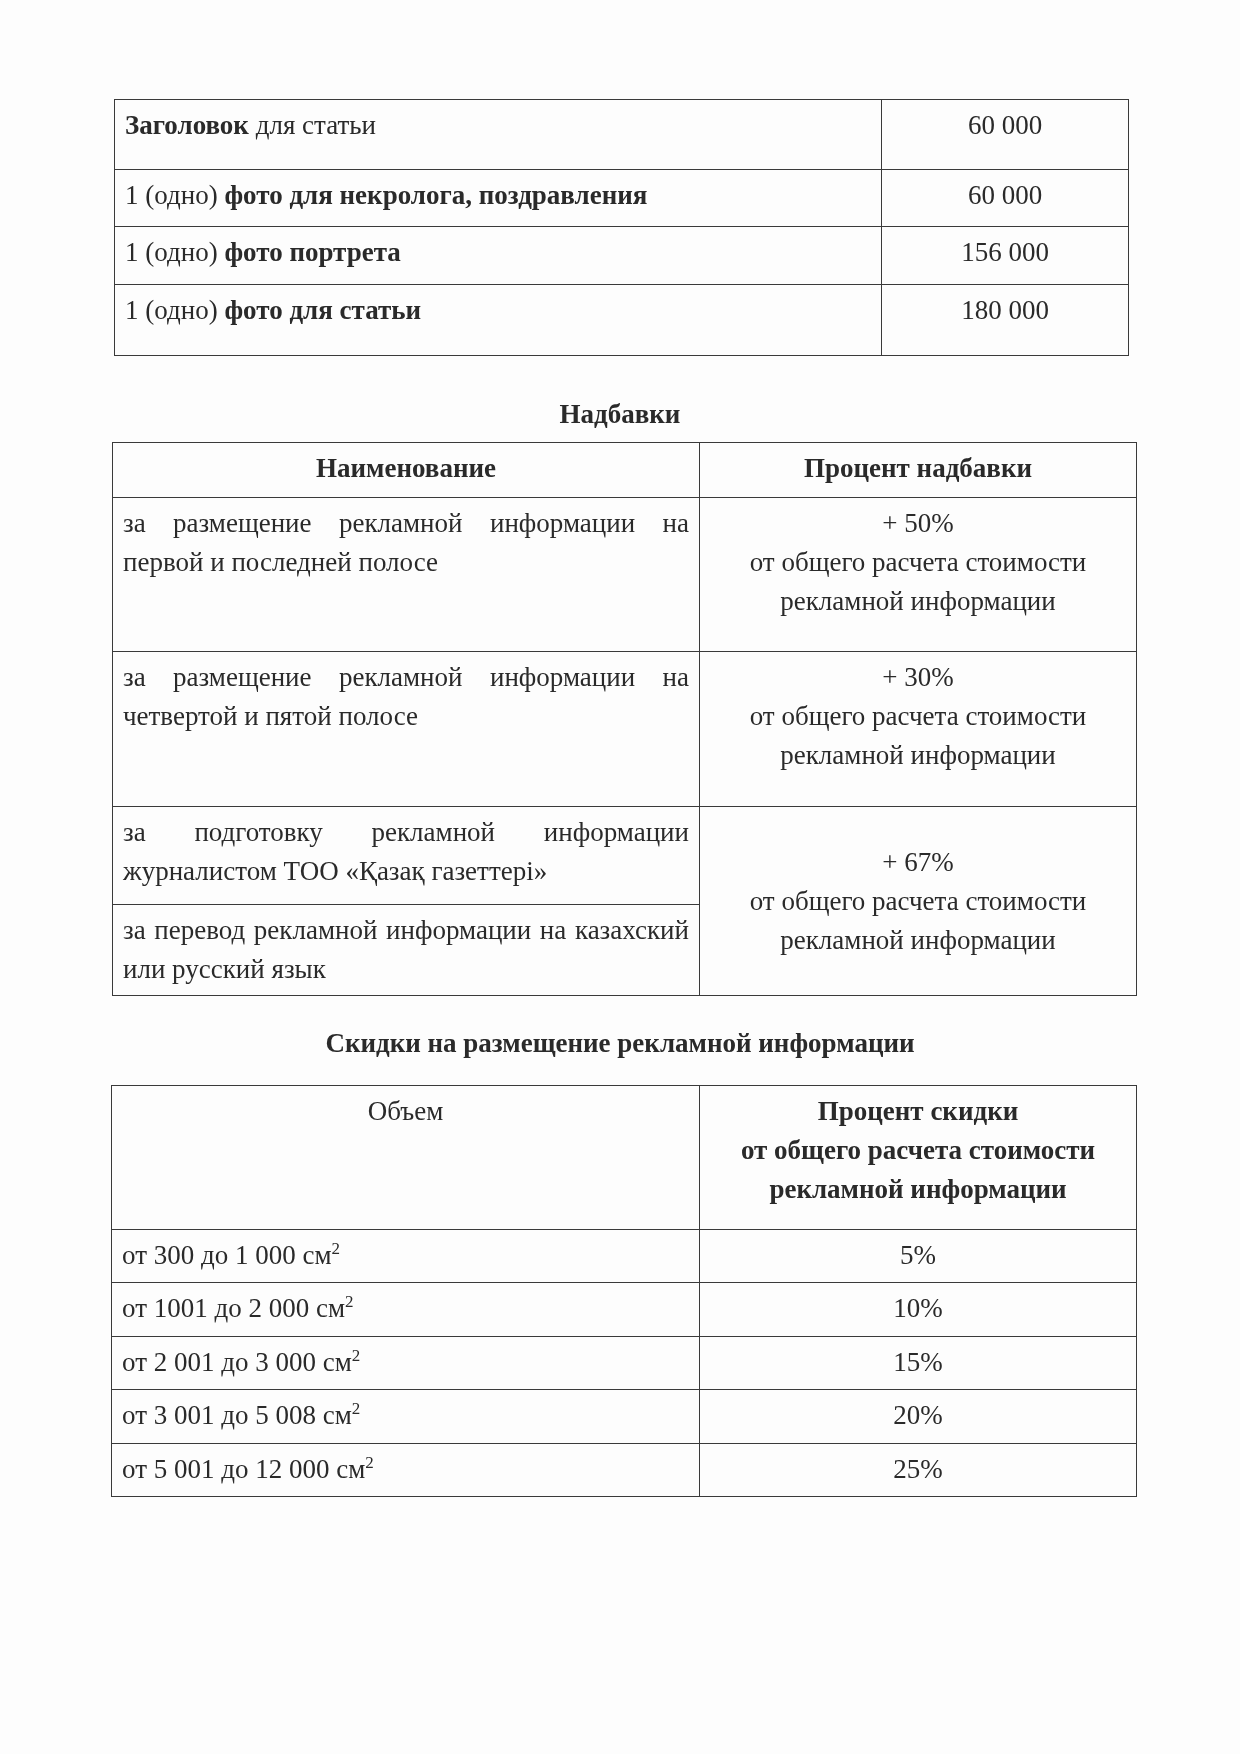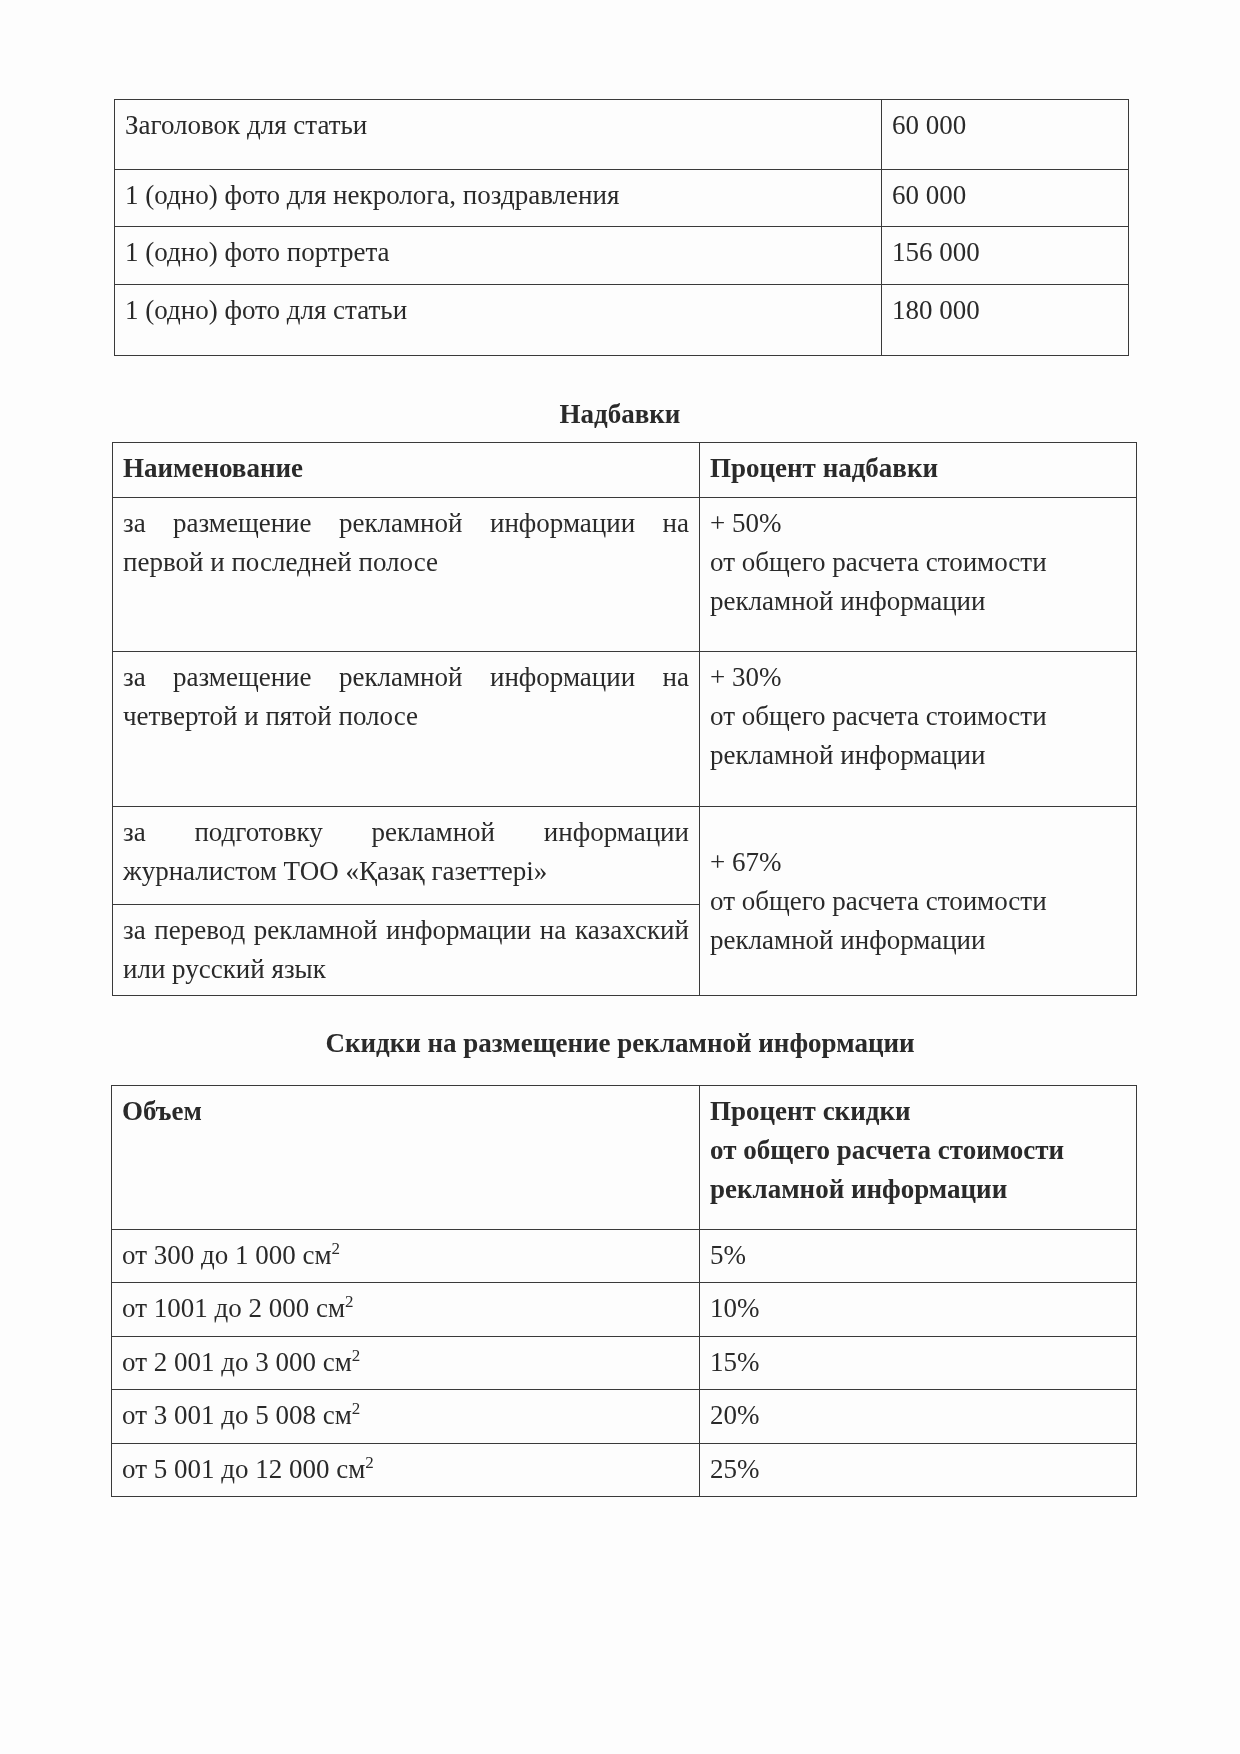--- a/index.html
+++ b/index.html
@@ -3,22 +3,22 @@
 <meta charset="utf-8">
 <style>
   html, body { margin: 0; padding: 0; }
   body {
     width: 1240px; height: 1754px; background: #fdfdfd;
     font-family: "Liberation Serif", "DejaVu Serif", serif;
     color: #2a2a2a; position: relative; overflow: hidden;
   }
   table { border-collapse: collapse; position: absolute; }
   td { border: 1.5px solid #3a3a3a; vertical-align: top; font-size: 27px; line-height: 39px; padding: 6px 10px; }
-  b { font-weight: normal; }
-  .c { }
+  b { font-weight: bold; }
+  .c { text-align: center; }
   .j { text-align: justify; text-align-last: left; }
   .heading { position: absolute; width: 100%; text-align: center; font-weight: bold; font-size: 27px; }
   .t1 { left: 114px; top: 99px; width: 1015px; }
   .t2 { left: 112px; top: 442px; width: 1025px; }
   .t3 { left: 111px; top: 1085px; width: 1026px; }
   sup { font-size: 17px; line-height: 0; }
 </style>
 </head>
 <body>
 
@@ -88,21 +88,21 @@
 
 <div class="heading" style="top:1028px;">Скидки на размещение рекламной информации</div>
 
 <table class="t3">
   <colgroup>
       <col style="width:588px">
       <col>
     </colgroup>
   <tbody>
       <tr style="height:144px">
-    <td class="c" style="font-weight:bold">Объем</td>
+    <td class="c" style="font-weight:normal">Объем</td>
     <td class="c" style="font-weight:bold">
       <div>Процент скидки</div>
       <div>от общего расчета стоимости</div>
       <div>рекламной информации</div>
     </td>
   </tr>
   <tr style="height:53px">
     <td><span>от 300 до 1 000 </span><span>см</span><sup>2</sup></td>
     <td class="c">5%</td>
   </tr>

